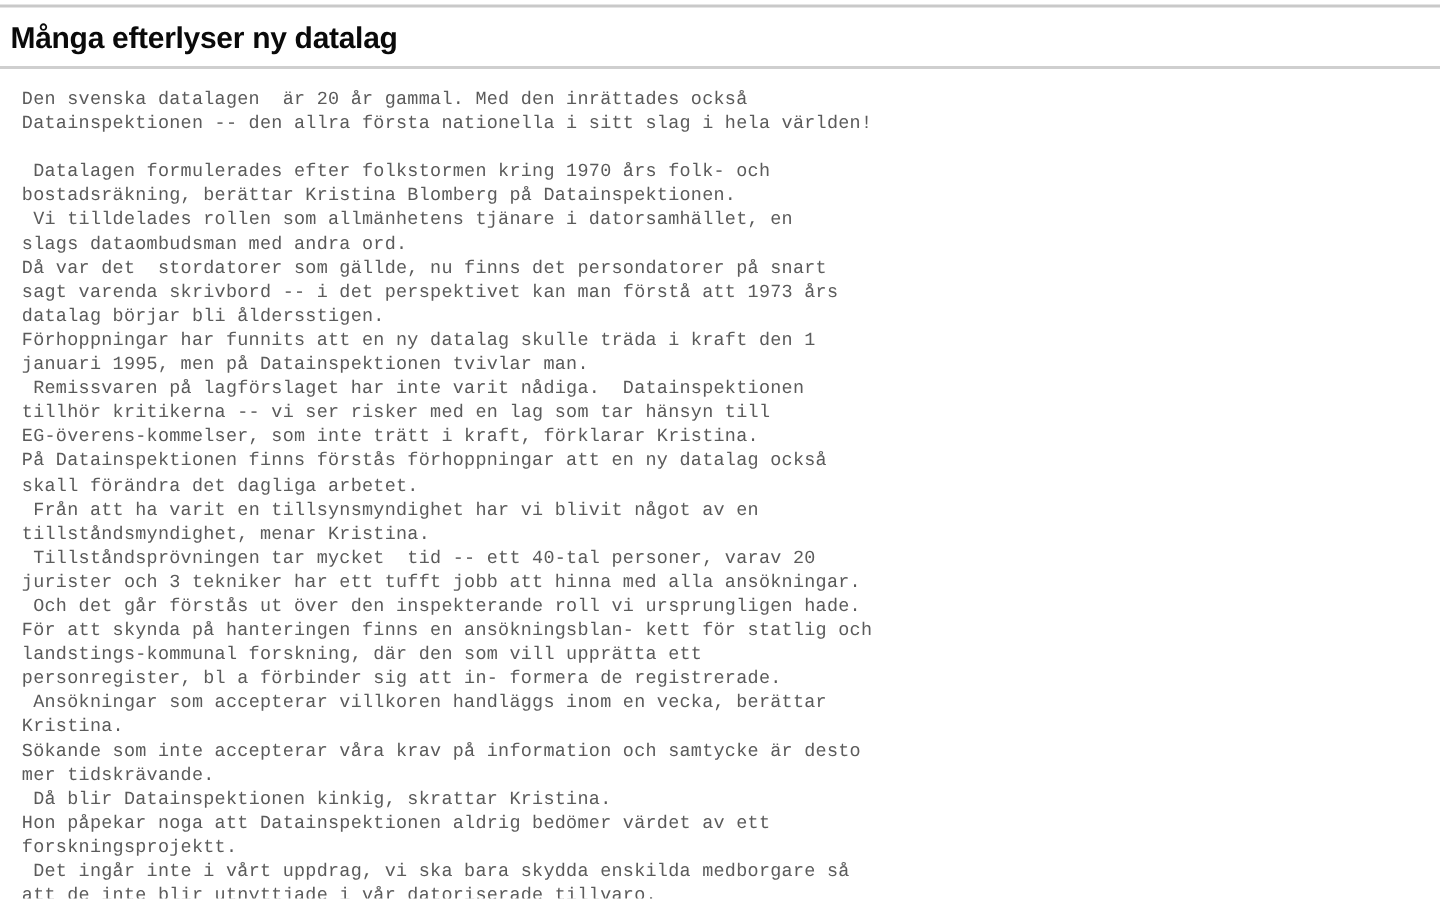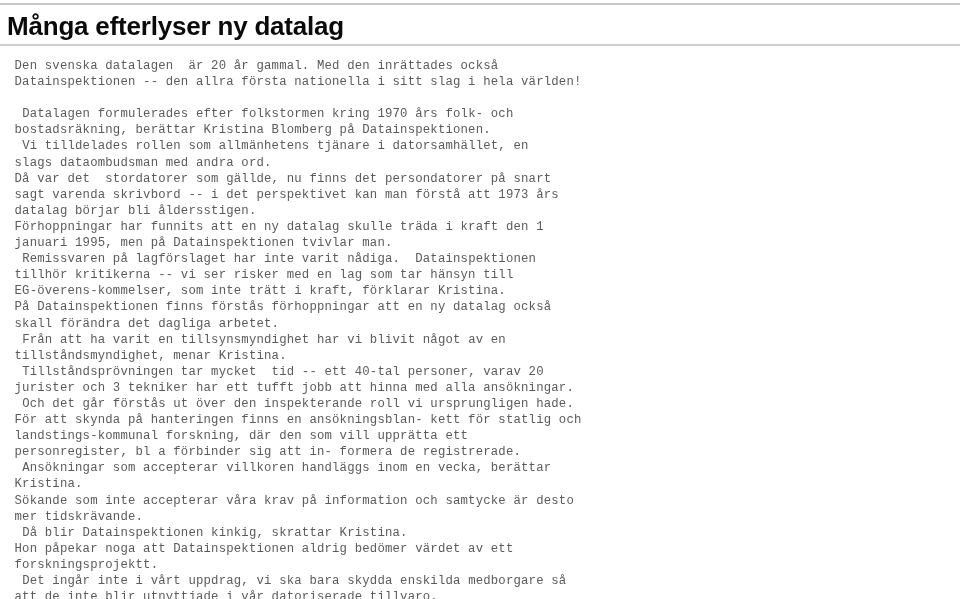--- a/index.html
+++ b/index.html
@@ -28,21 +28,21 @@
     height: 0;
     border-top: 2px solid #c9c9c9;
   }
   .doc-title {
     position: absolute;
     top: 13px;
     left: 7px;
     margin: 0;
     font-family: "Liberation Sans", sans-serif;
     font-weight: bold;
-    font-size: 26px;
+    font-size: 20px;
     line-height: 26px;
     letter-spacing: -0.2px;
     color: #0a0a0a;
     white-space: pre;
   }
   .title-rule {
     position: absolute;
     top: 44px;
     left: 0;
     width: 960px;

